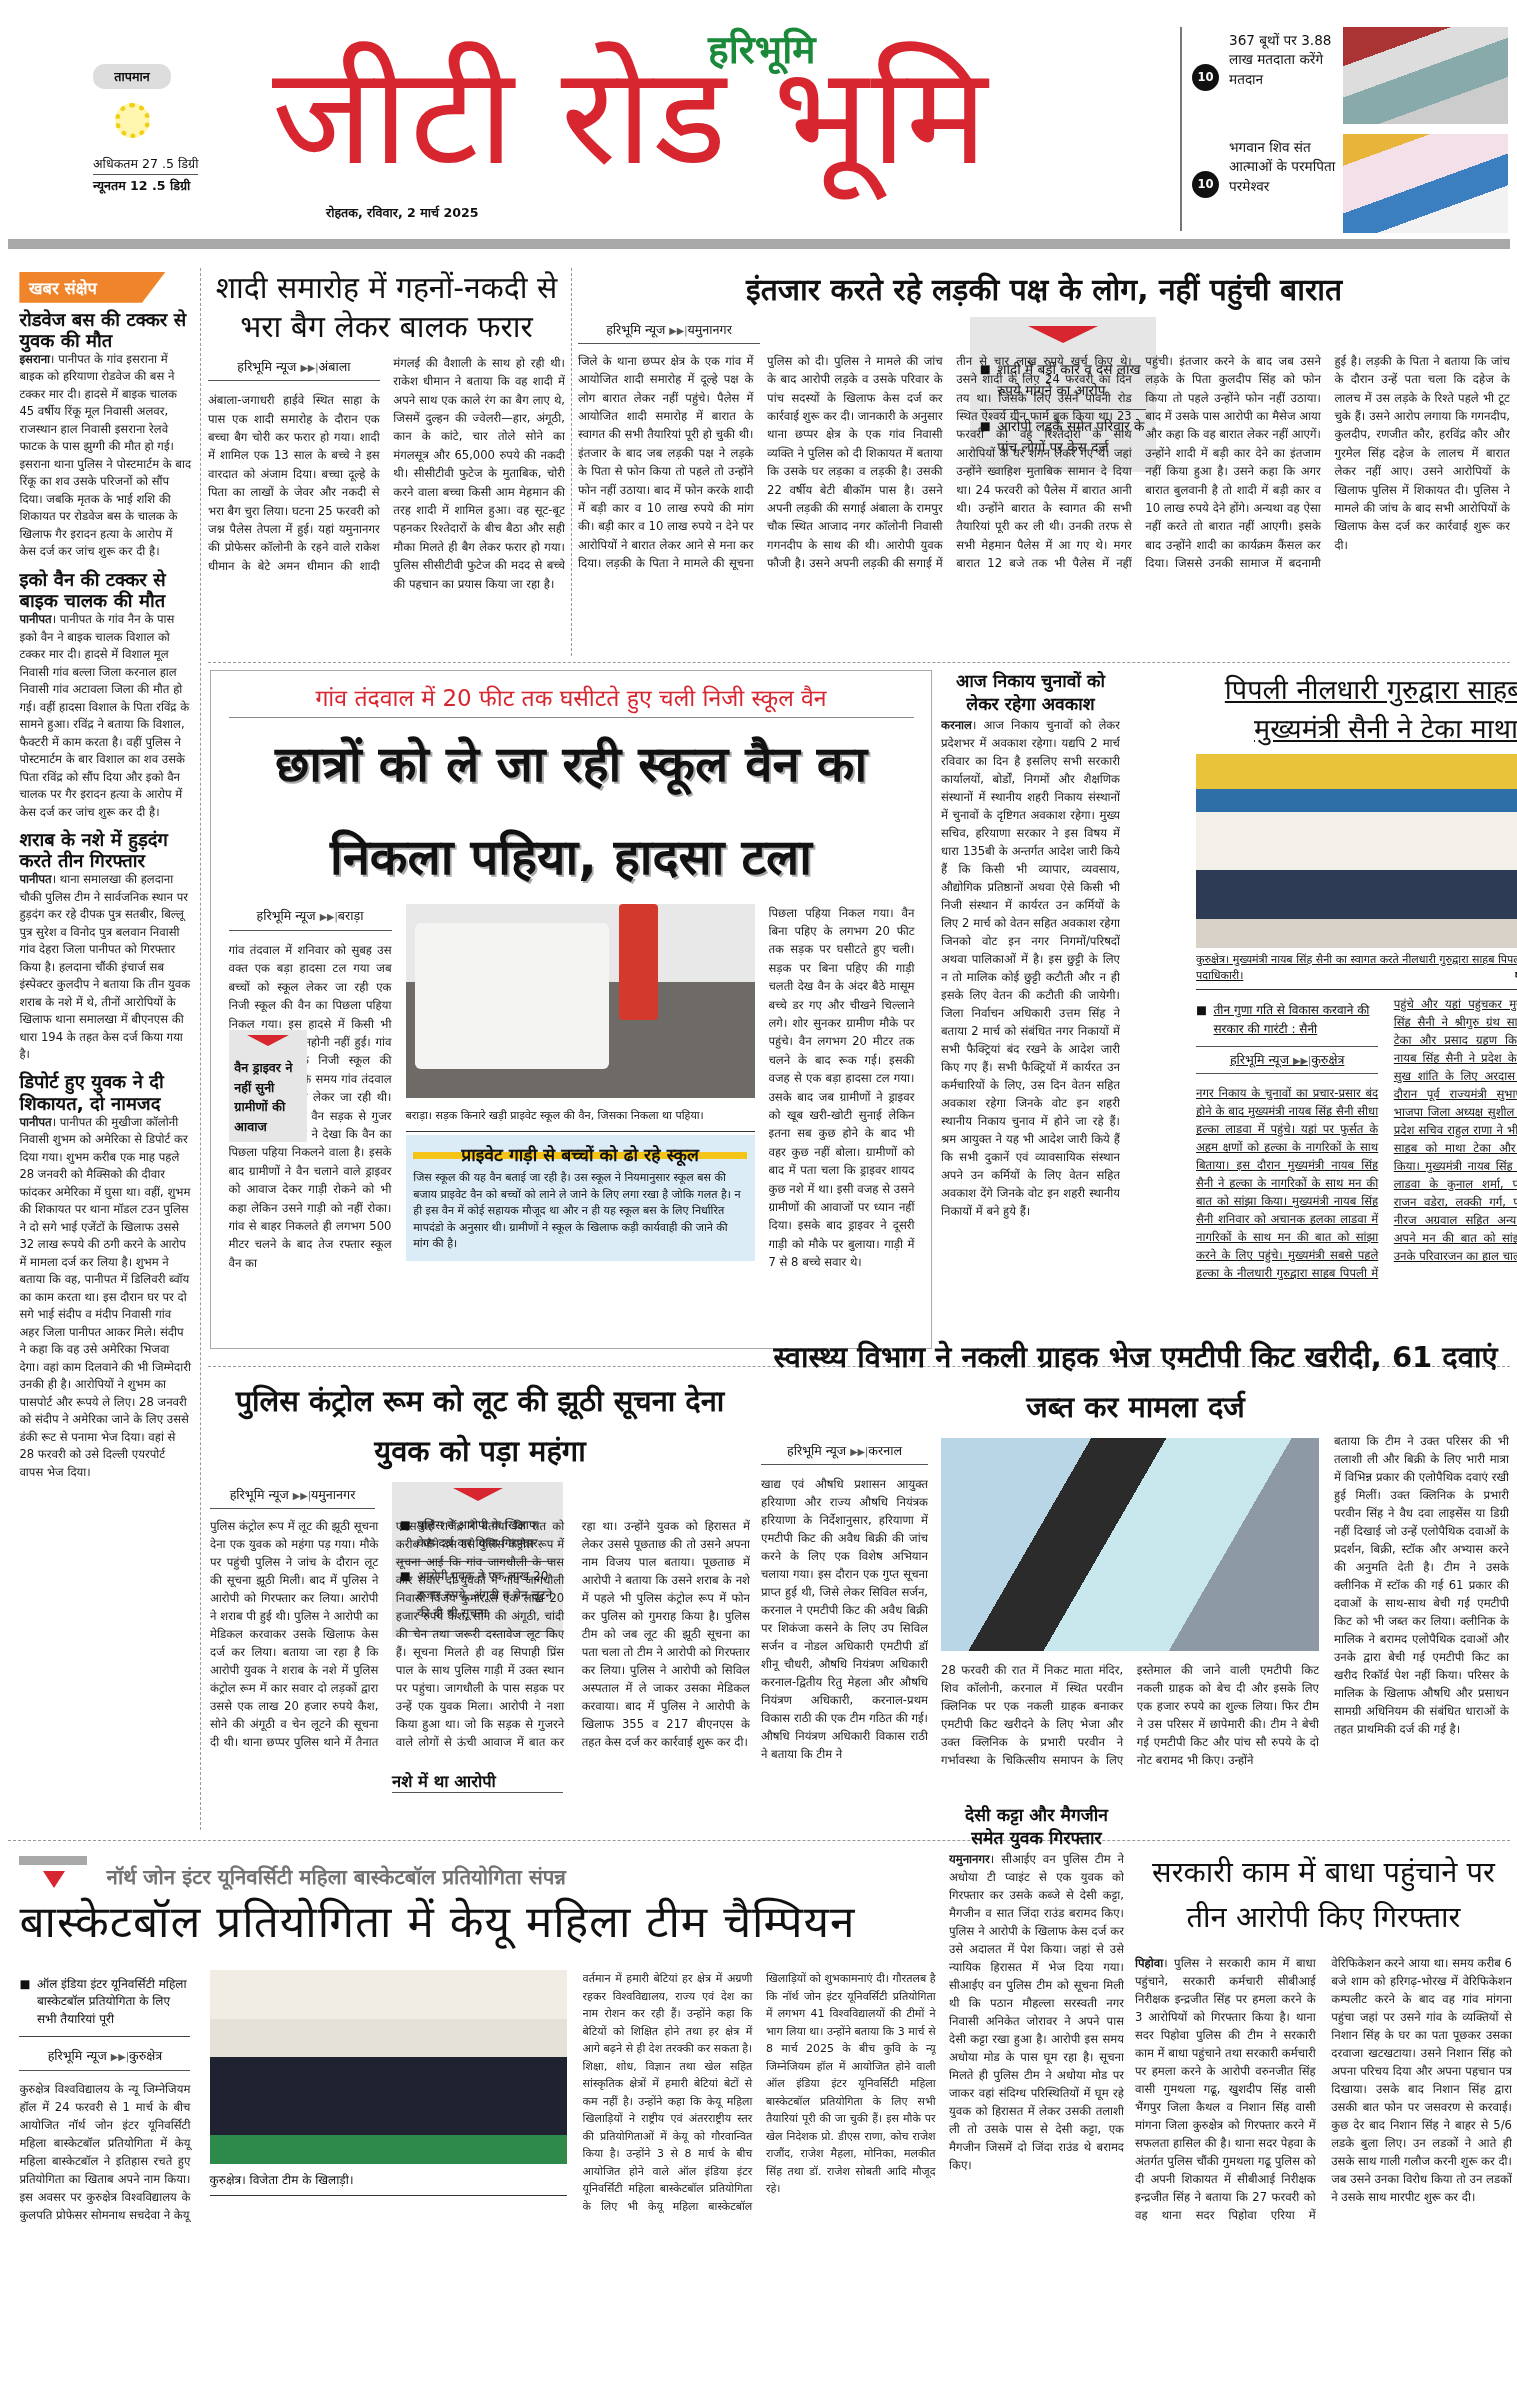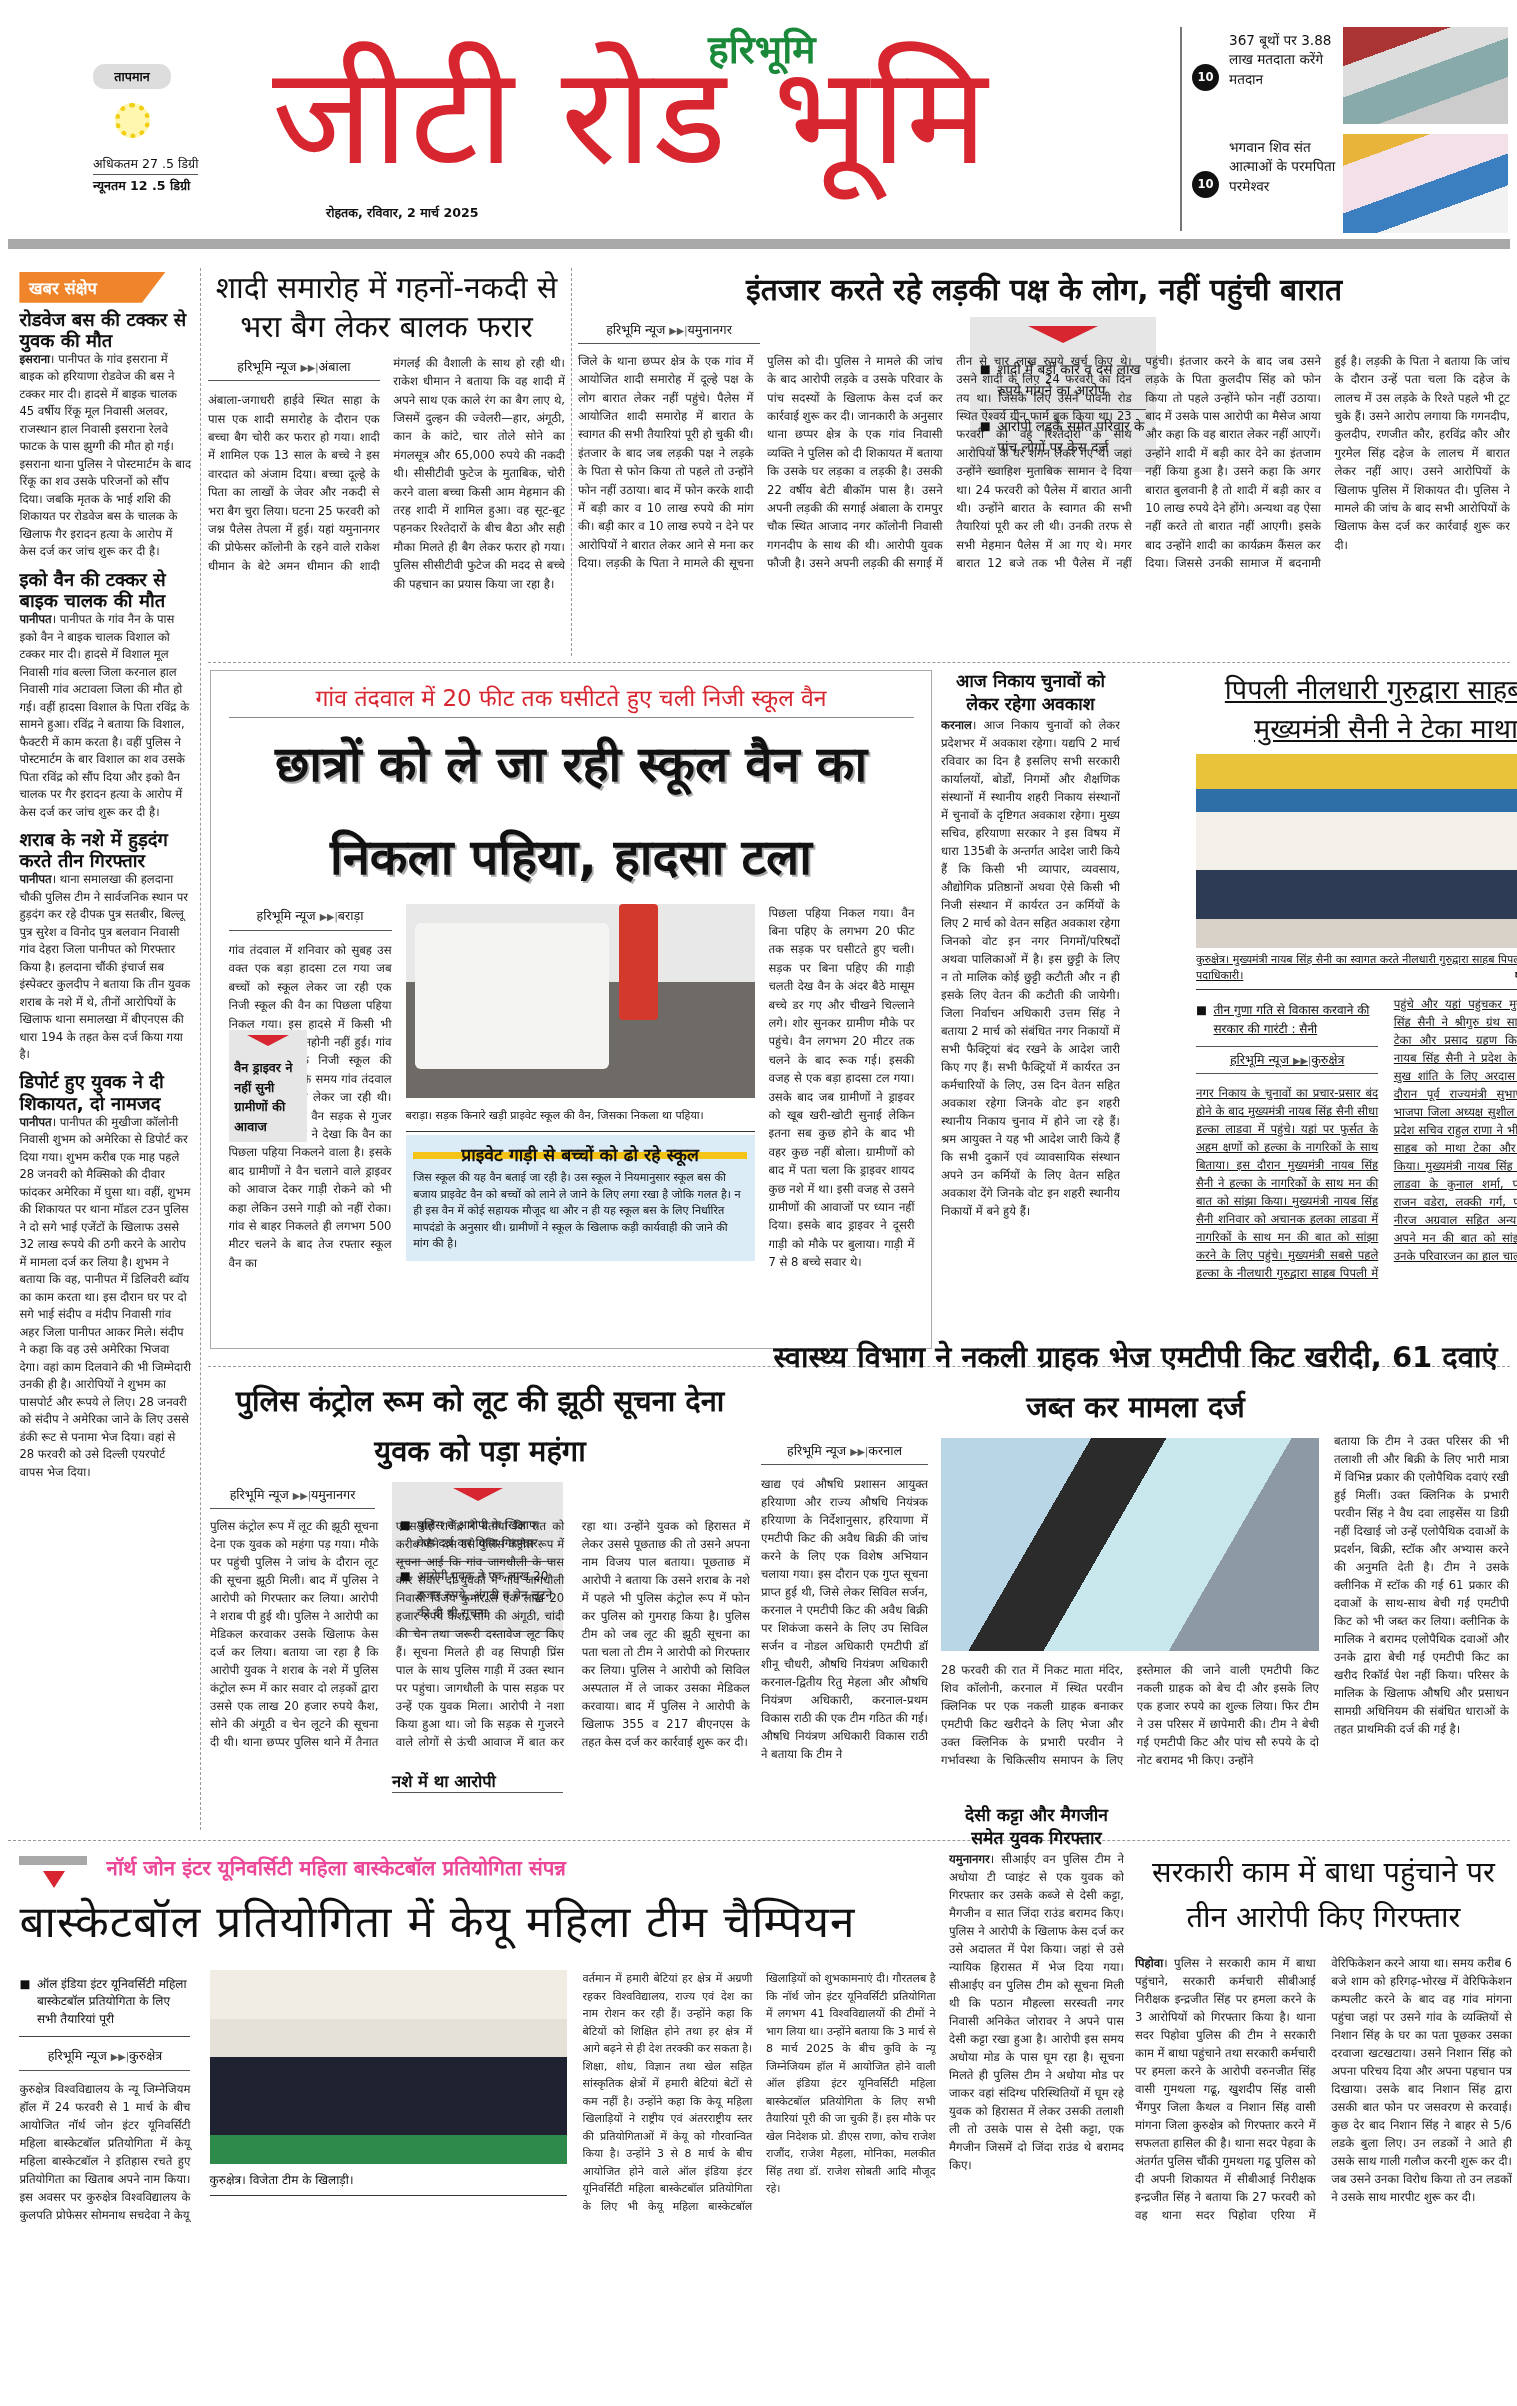--- a/index.html
+++ b/index.html
@@ -165,21 +165,21 @@
     <div class="abs photo" style="left:180px;top:0;width:378px;height:213px;background:linear-gradient(120deg,#b9d6e6 0 30%,#2b2b2b 30% 45%,#c9e8ee 45% 70%,#8d9aa6 70%);"></div>
     <div class="abs body-text" style="left:180px;top:223px;width:378px;height:116px;column-count:2;column-gap:13.6px;font-size:11.6px;line-height:18px;overflow:hidden;">28 फरवरी की रात में निकट माता मंदिर, शिव कॉलोनी, करनाल में स्थित परवीन क्लिनिक पर एक नकली ग्राहक बनाकर एमटीपी किट खरीदने के लिए भेजा और उक्त क्लिनिक के प्रभारी परवीन ने गर्भावस्था के चिकित्सीय समापन के लिए इस्तेमाल की जाने वाली एमटीपी किट नकली ग्राहक को बेच दी और इसके लिए एक हजार रुपये का शुल्क लिया। फिर टीम ने उस परिसर में छापेमारी की। टीम ने बेची गई एमटीपी किट और पांच सौ रुपये के दो नोट बरामद भी किए। उन्होंने</div>
     <div class="abs body-text" style="left:573px;top:-5.8px;width:175px;height:345px;overflow:hidden;font-size:11.6px;line-height:18px;">बताया कि टीम ने उक्त परिसर की भी तलाशी ली और बिक्री के लिए भारी मात्रा में विभिन्न प्रकार की एलोपैथिक दवाएं रखी हुई मिलीं। उक्त क्लिनिक के प्रभारी परवीन सिंह ने वैध दवा लाइसेंस या डिग्री नहीं दिखाई जो उन्हें एलोपैथिक दवाओं के प्रदर्शन, बिक्री, स्टॉक और अभ्यास करने की अनुमति देती है। टीम ने उसके क्लीनिक में स्टॉक की गई 61 प्रकार की दवाओं के साथ-साथ बेची गई एमटीपी किट को भी जब्त कर लिया। क्लीनिक के मालिक ने बरामद एलोपैथिक दवाओं और उनके द्वारा बेची गई एमटीपी किट का खरीद रिकॉर्ड पेश नहीं किया। परिसर के मालिक के खिलाफ औषधि और प्रसाधन सामग्री अधिनियम की संबंधित धाराओं के तहत प्राथमिकी दर्ज की गई है।</div>
   </div>
 </div>
 
 <div class="abs dotted-h" style="left:7.8px;top:1840px;width:1502px;"></div>
 <div class="abs" style="left:13.6px;top:1850px;width:928px;height:543px;overflow:hidden;">
   <div class="abs" style="left:5.8px;top:5.8px;width:68px;height:9.7px;background:#a8a8a8;"></div>
   <div class="abs" style="left:29px;top:21.3px;width:0;height:0;border-left:11.6px solid transparent;border-right:11.6px solid transparent;border-top:17.5px solid #d7262f;"></div>
-  <div class="abs" style="left:93px;top:3px;font-size:20.4px;color:#ec4899;font-weight:bold;">नॉर्थ जोन इंटर यूनिवर्सिटी महिला बास्केटबॉल प्रतियोगिता संपन्न</div>
+  <div class="abs" style="left:93px;top:12px;font-size:20.4px;color:#737373;font-weight:bold;">नॉर्थ जोन इंटर यूनिवर्सिटी महिला बास्केटबॉल प्रतियोगिता संपन्न</div>
   <div class="abs hl-light" style="left:5.8px;top:43px;width:916px;font-size:44px;line-height:58px;letter-spacing:1px;">बास्केटबॉल प्रतियोगिता में केयू महिला टीम चैम्पियन</div>
   <div class="abs" style="left:5.8px;top:120px;width:171px;">
     <div class="bullet" style="font-size:12px;line-height:17.5px;">ऑल इंडिया इंटर यूनिवर्सिटी महिला बास्केटबॉल प्रतियोगिता के लिए सभी तैयारियां पूरी</div>
     <div class="dateline" style="margin-top:5.8px;"><span>हरिभूमि न्यूज</span> <span class="arr">▶▶|</span><span>कुरुक्षेत्र</span></div>
     <div class="body-text" style="font-size:11.6px;line-height:18px;">कुरुक्षेत्र विश्वविद्यालय के न्यू जिम्नेजियम हॉल में 24 फरवरी से 1 मार्च के बीच आयोजित नॉर्थ जोन इंटर यूनिवर्सिटी महिला बास्केटबॉल प्रतियोगिता में केयू महिला बास्केटबॉल ने इतिहास रचते हुए प्रतियोगिता का खिताब अपने नाम किया। इस अवसर पर कुरुक्षेत्र विश्वविद्यालय के कुलपति प्रोफेसर सोमनाथ सचदेवा ने केयू</div>
   </div>
   <div class="abs photo" style="left:196px;top:120px;width:357px;height:194px;background:linear-gradient(180deg,#f2ede4 0 25%,#e6e1d8 25% 45%,#1f2230 45% 85%,#2e8a4a 85%);"></div>
   <div class="abs caption" style="left:196px;top:316px;width:357px;">कुरुक्षेत्र। विजेता टीम के खिलाड़ी।</div>
   <div class="abs body-text" style="left:569px;top:120px;width:353px;height:388px;column-count:2;column-gap:13.6px;font-size:11px;line-height:17.5px;overflow:hidden;">वर्तमान में हमारी बेटियां हर क्षेत्र में अग्रणी रहकर विश्वविद्यालय, राज्य एवं देश का नाम रोशन कर रही हैं। उन्होंने कहा कि बेटियों को शिक्षित होने तथा हर क्षेत्र में आगे बढ़ने से ही देश तरक्की कर सकता है। शिक्षा, शोध, विज्ञान तथा खेल सहित सांस्कृतिक क्षेत्रों में हमारी बेटियां बेटों से कम नहीं है। उन्होंने कहा कि केयू महिला खिलाड़ियों ने राष्ट्रीय एवं अंतरराष्ट्रीय स्तर की प्रतियोगिताओं में केयू को गौरवान्वित किया है। उन्होंने 3 से 8 मार्च के बीच आयोजित होने वाले ऑल इंडिया इंटर यूनिवर्सिटी महिला बास्केटबॉल प्रतियोगिता के लिए भी केयू महिला बास्केटबॉल खिलाड़ियों को शुभकामनाएं दी। गौरतलब है कि नॉर्थ जोन इंटर यूनिवर्सिटी प्रतियोगिता में लगभग 41 विश्वविद्यालयों की टीमों ने भाग लिया था। उन्होंने बताया कि 3 मार्च से 8 मार्च 2025 के बीच कुवि के न्यू जिम्नेजियम हॉल में आयोजित होने वाली ऑल इंडिया इंटर यूनिवर्सिटी महिला बास्केटबॉल प्रतियोगिता के लिए सभी तैयारियां पूरी की जा चुकी हैं। इस मौके पर खेल निदेशक प्रो. डीएस राणा, कोच राजेश राजौंद, राजेश मैहला, मोनिका, मलकीत सिंह तथा डॉ. राजेश सोबती आदि मौजूद रहे।</div>
 </div>

